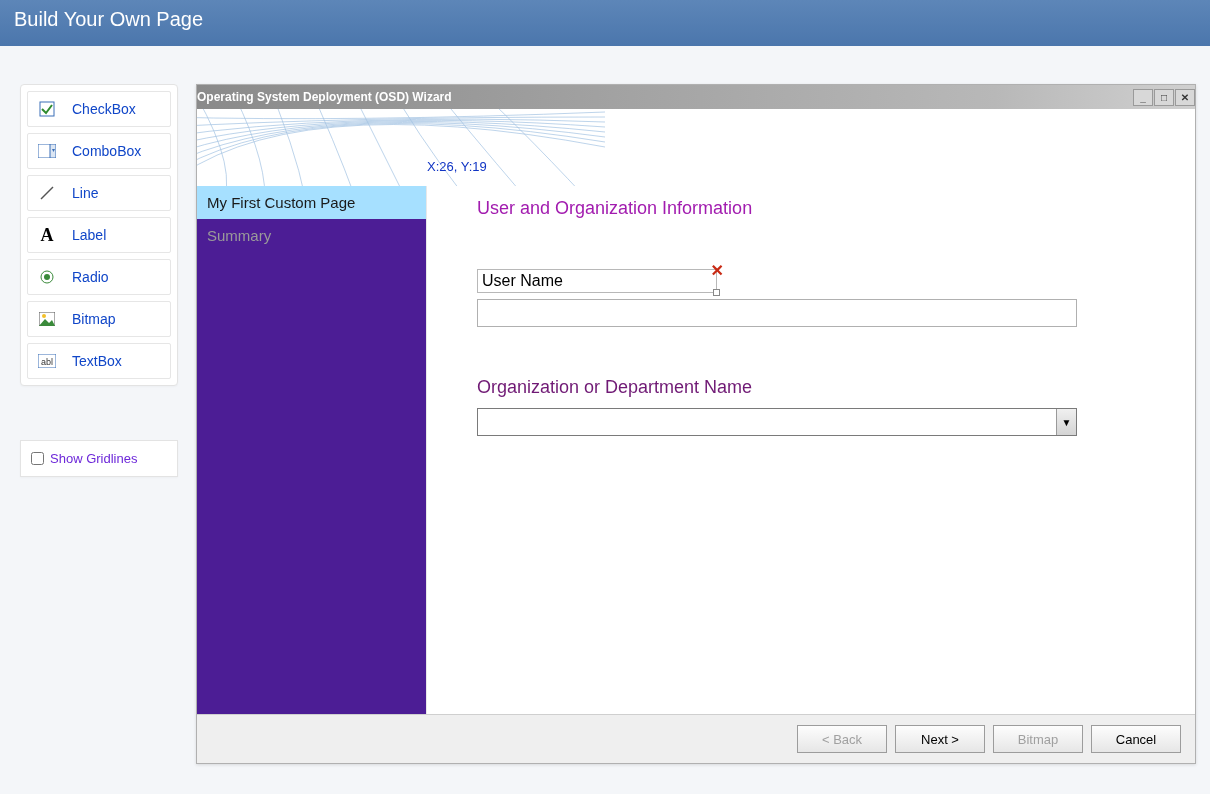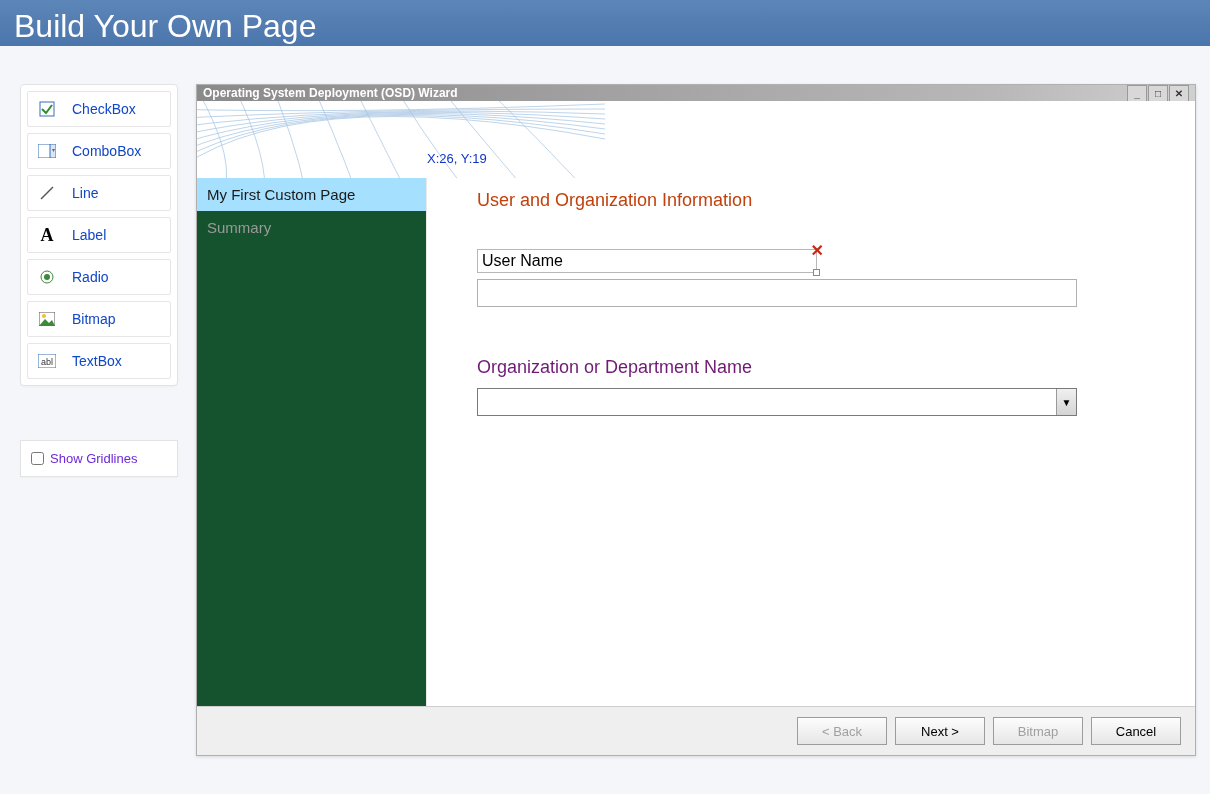--- a/index.html
+++ b/index.html
@@ -6,21 +6,21 @@
 body {
   font-family: "Segoe UI", Tahoma, Arial, sans-serif;
   background: #f4f6f9;
   width: 1210px;
   height: 794px;
   overflow: hidden;
 }
 .header-bar {
   background: linear-gradient(to bottom, #5d86b8, #4b76ac);
   color: #fff;
-  font-size: 32px;
+  font-size: 20px;
   font-weight: 300;
   padding: 8px 14px 10px;
   height: 46px;
 }
 .workspace {
   display: flex;
   padding: 38px 10px 10px 20px;
   gap: 18px;
 }
 .toolbox {
@@ -71,26 +71,26 @@
 
 .wizard-window {
   width: 1000px;
   border: 1px solid #b0b0b0;
   background: #fff;
   box-shadow: 0 1px 3px rgba(0,0,0,0.12);
   display: flex;
   flex-direction: column;
 }
 .wizard-titlebar {
-  height: 16px;
+  height: 24px;
   background: linear-gradient(to right, #8a8a8a, #b8b8b8 80%, #d0d0d0);
   color: #fff;
   font-size: 12px;
   font-weight: bold;
-  padding: 2px 6px;
+  padding: 2px 0;
   display: flex;
   align-items: center;
   justify-content: space-between;
 }
 .win-controls { display: flex; gap: 0; }
 .win-btn {
   width: 20px; height: 17px;
   background: #d8d8d8;
   border: 1px solid #9a9a9a;
   margin-left: 1px;
@@ -120,21 +120,21 @@
 }
 
 .wizard-body {
   display: flex;
   flex: 1;
   min-height: 528px;
   position: relative;
 }
 .wizard-nav {
   width: 230px;
-  background: #14532d;
+  background: #4c1d95;
   border-right: 1px solid #e8e8e8;
 }
 .nav-item {
   padding: 8px 10px;
   font-size: 15px;
   cursor: pointer;
 }
 .nav-item.active {
   background: #a6e0ff;
   color: #1a1a1a;
@@ -142,28 +142,28 @@
 .nav-item.inactive {
   color: #9a9a9a;
 }
 .wizard-content {
   flex: 1;
   padding: 12px 30px 20px 50px;
   position: relative;
 }
 .content-heading {
   font-size: 18px;
-  color: #c2410c;
-  margin-bottom: 38px;
+  color: #a21caf;
+  margin-bottom: 50px;
 }
 .field-group { margin-bottom: 50px; }
 .field-label-box {
   border: 1px solid #b8b8b8;
   padding: 2px 4px;
-  width: 340px;
+  width: 240px;
   font-size: 16px;
   position: relative;
   background: #fff;
   margin-top: 28px;
 }
 .delete-x {
   position: absolute;
   right: -8px; top: -9px;
   color: #c82a14;
   font-size: 16px;

